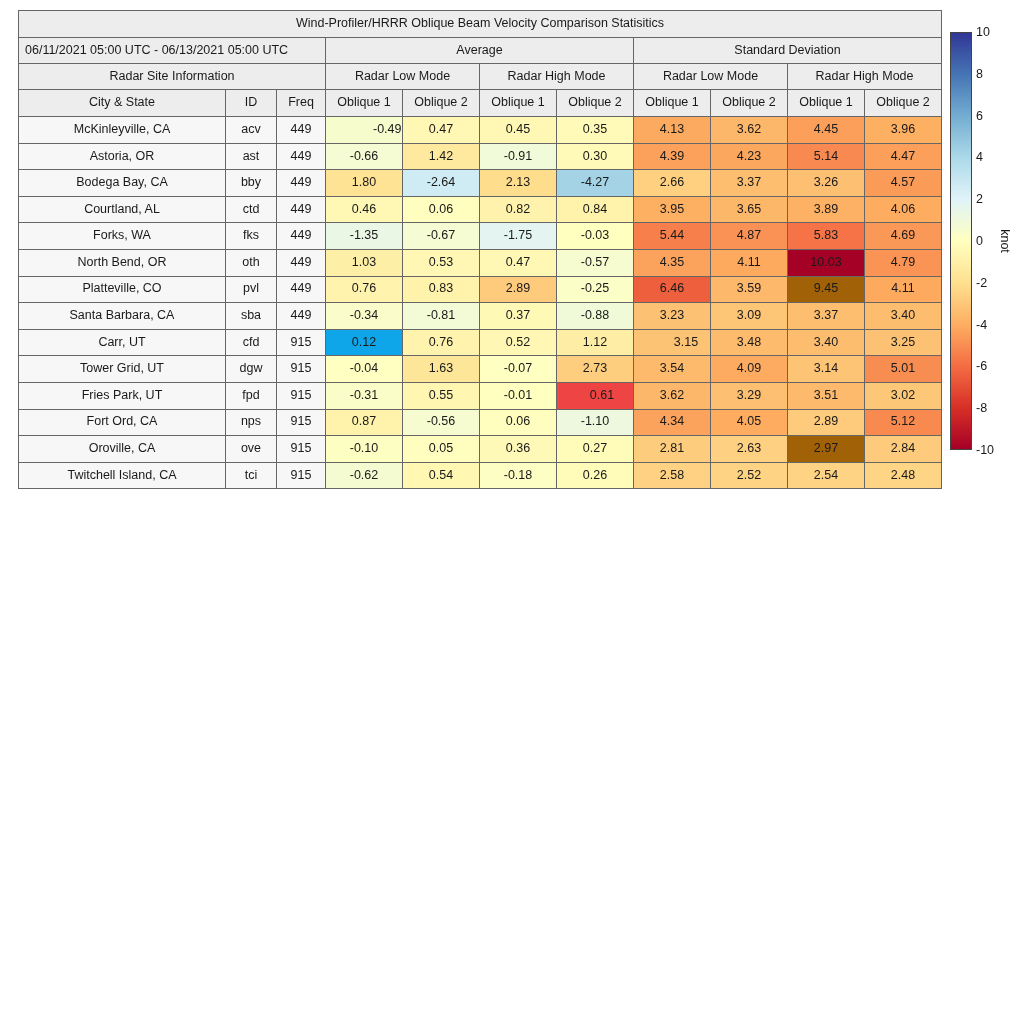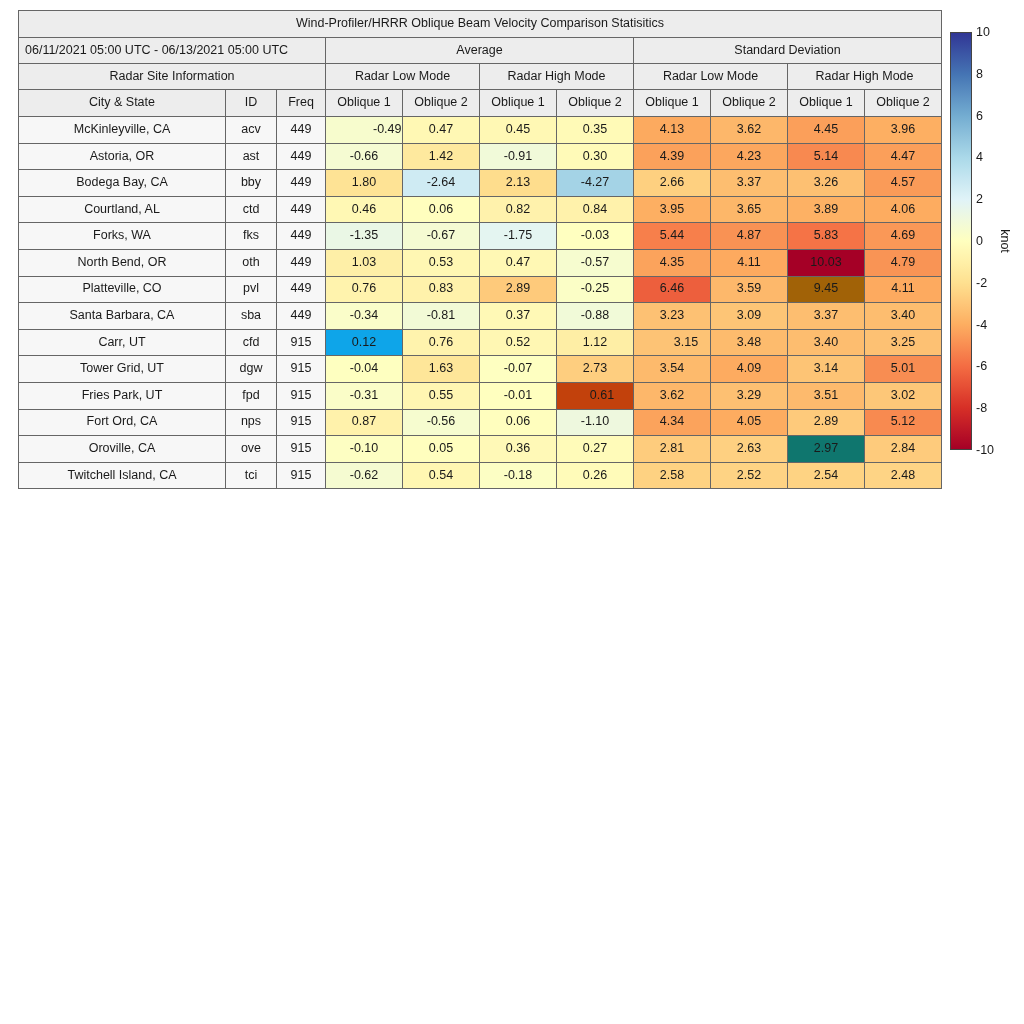--- a/index.html
+++ b/index.html
@@ -293,21 +293,21 @@
           <td class="val" style="background: rgb(253, 196, 117);">3.14</td>
           <td class="val" style="background: rgb(248, 141, 82);">5.01</td>
         </tr>
         <tr class="data-row">
           <td class="city">Fries Park, UT</td>
           <td class="val">fpd</td>
           <td class="val">915</td>
           <td class="val" style="background: rgb(250, 253, 200);">-0.31</td>
           <td class="val" style="background: rgb(255, 246, 178);">0.55</td>
           <td class="val" style="background: rgb(255, 255, 191);">-0.01</td>
-          <td class="val" style="background: #c2410c; padding-left: 16px;">0.61</td>
+          <td class="val" style="background: #ef4444; padding-left: 16px;">0.61</td>
           <td class="val" style="background: rgb(253, 183, 106);">3.62</td>
           <td class="val" style="background: rgb(253, 192, 114);">3.29</td>
           <td class="val" style="background: rgb(253, 186, 109);">3.51</td>
           <td class="val" style="background: rgb(253, 199, 120);">3.02</td>
         </tr>
         <tr class="data-row">
           <td class="city">Fort Ord, CA</td>
           <td class="val">nps</td>
           <td class="val">915</td>
           <td class="val" style="background: rgb(255, 242, 171);">0.87</td>
@@ -322,21 +322,21 @@
         <tr class="data-row">
           <td class="city">Oroville, CA</td>
           <td class="val">ove</td>
           <td class="val">915</td>
           <td class="val" style="background: rgb(253, 254, 194);">-0.10</td>
           <td class="val" style="background: rgb(255, 254, 190);">0.05</td>
           <td class="val" style="background: rgb(255, 249, 183);">0.36</td>
           <td class="val" style="background: rgb(255, 251, 185);">0.27</td>
           <td class="val" style="background: rgb(254, 204, 125);">2.81</td>
           <td class="val" style="background: rgb(254, 208, 129);">2.63</td>
-          <td class="val" style="background: #0f766e; text-align: center;">2.97</td>
+          <td class="val" style="background: #a16207; text-align: center;">2.97</td>
           <td class="val" style="background: rgb(254, 203, 124);">2.84</td>
         </tr>
         <tr class="data-row">
           <td class="city">Twitchell Island, CA</td>
           <td class="val">tci</td>
           <td class="val">915</td>
           <td class="val" style="background: rgb(245, 251, 209);">-0.62</td>
           <td class="val" style="background: rgb(255, 247, 178);">0.54</td>
           <td class="val" style="background: rgb(252, 254, 196);">-0.18</td>
           <td class="val" style="background: rgb(255, 251, 185);">0.26</td>

